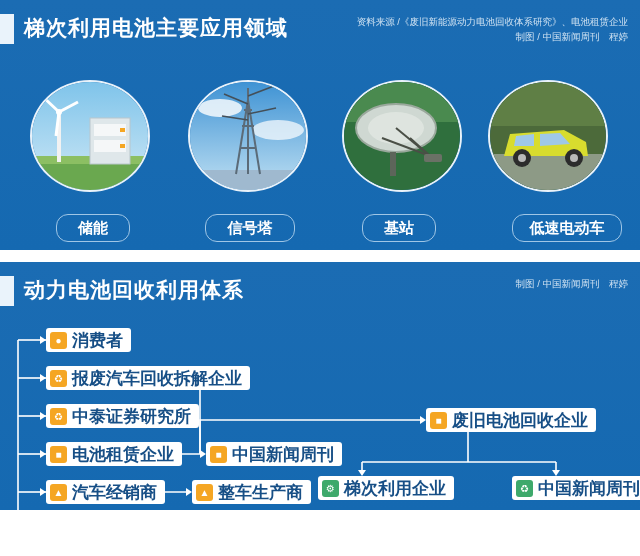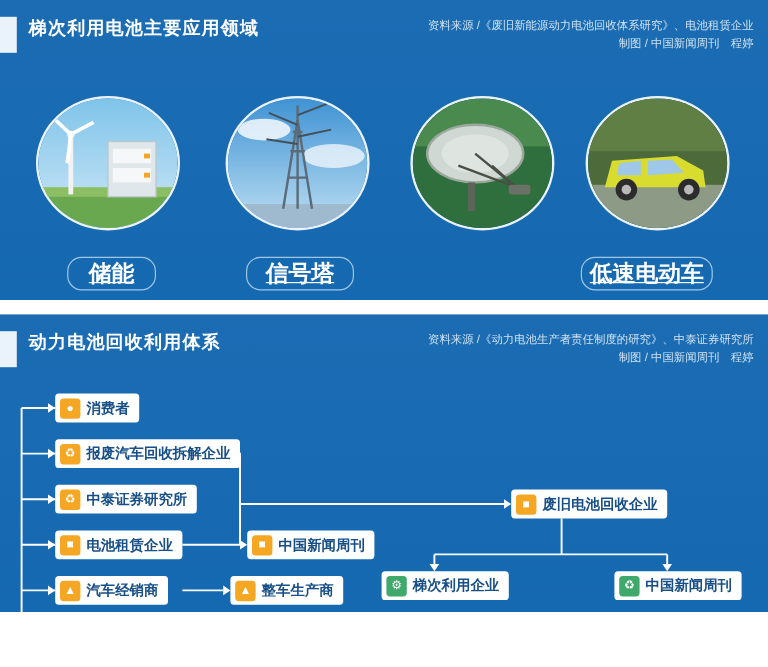--- a/index.html
+++ b/index.html
@@ -2,37 +2,37 @@
 <html><head>
 <meta charset="utf-8">
 <style>
   html,body{margin:0;padding:0;background:#fff;}
   body{width:640px;height:556px;font-family:"Liberation Sans","DejaVu Sans",sans-serif;overflow:hidden;}
   .panel{position:relative;width:640px;background:#1f6fb5;}
   
   #panel-top{height:250px;background:linear-gradient(180deg,#1b6cb3 0%,#1569b1 100%);}
   .hdr{position:relative;height:56px;}
   .hdr-bar{position:absolute;left:0;top:14px;width:14px;height:30px;background:#eaf3fb;}
-  .hdr-title{position:absolute;left:24px;top:14px;font-size:15px;font-weight:bold;color:#ffffff;letter-spacing:1px;}
+  .hdr-title{position:absolute;left:24px;top:14px;font-size:21px;font-weight:bold;color:#ffffff;letter-spacing:1px;}
   .hdr-src{position:absolute;right:12px;top:14px;text-align:right;font-size:9.5px;color:#cfe2f2;line-height:15px;}
   .photos{position:absolute;top:80px;left:0;width:640px;height:110px;}
   .photo{position:absolute;width:116px;height:108px;border-radius:50%;overflow:hidden;border:2px solid #e9f2fa;}
   .p1{left:30px;}  .p2{left:188px;} .p3{left:342px;} .p4{left:488px;}
   .cap{position:absolute;top:214px;height:26px;border:1.5px solid #9fc6e6;border-radius:12px;
-       color:#ffffff;font-size:19px;font-weight:bold;display:flex;align-items:center;justify-content:center;text-decoration:underline;}
-  .c1{left:56px;width:72px;} .c2{left:205px;width:88px;} .c3{left:362px;width:72px;} .c4{left:484px;width:108px;}
+       color:#ffffff;font-size:15px;font-weight:bold;display:flex;align-items:center;justify-content:center;}
+  .c1{left:56px;width:72px;} .c2{left:205px;width:88px;} .c3{left:362px;width:72px;} .c4{left:512px;width:108px;}
   .gap{height:12px;background:#ffffff;width:640px;}
   
   #panel-bottom{height:248px;background:linear-gradient(180deg,#1b6cb3 0%,#1569b1 100%);}
   #flow{position:absolute;left:0;top:62px;width:640px;height:232px;}
   .node{position:absolute;height:24px;background:#ffffff;border-radius:3px;display:flex;align-items:center;
         padding:0 8px 0 4px;box-sizing:border-box;}
   .node .ic{width:17px;height:17px;border-radius:3px;background:#f5a623;display:flex;align-items:center;
             justify-content:center;font-size:10px;color:#fff;margin-right:5px;flex:0 0 auto;}
-  .node .tx{font-size:12px;color:#174f86;white-space:nowrap;font-weight:bold;}
+  .node .tx{font-size:17px;color:#174f86;white-space:nowrap;font-weight:bold;}
   .node.green .ic{background:#3ea96b;}
   svg.lines{position:absolute;left:0;top:0;width:640px;height:232px;}
 </style>
 </head>
 <body>
 
 <div class="panel" id="panel-top">
   <div class="hdr">
     <div class="hdr-bar"></div>
     <div class="hdr-title">梯次利用电池主要应用领域</div>
@@ -126,31 +126,31 @@
         <circle cx="32" cy="76" r="9" fill="#2c2c2c"></circle>
           <circle cx="32" cy="76" r="4" fill="#b9b9b9"></circle>
         <circle cx="84" cy="76" r="9" fill="#2c2c2c"></circle>
           <circle cx="84" cy="76" r="4" fill="#b9b9b9"></circle>
       </svg>
     </div>
   </div>
 
   <div class="cap c1">储能</div>
   <div class="cap c2">信号塔</div>
+  <div class="cap c3">基站</div>
   <div class="cap c4">低速电动车</div>
 </div>
 
 <div class="gap"></div>
 
 <div class="panel" id="panel-bottom">
   <div class="hdr">
     <div class="hdr-bar"></div>
     <div class="hdr-title">动力电池回收利用体系</div>
     <div class="hdr-src">
-      <div>资料来源 /《动力电池生产者责任制度的研究》、中泰证券研究所</div>
       <div>制图 / 中国新闻周刊　程婷</div>
     </div>
   </div>
 
   <div id="flow">
     <svg class="lines">
       <g stroke="#ffffff" stroke-width="1.6" fill="none">
 
         <path d="M18 16 L18 190"></path>
         <path d="M18 16 L46 16"></path>

